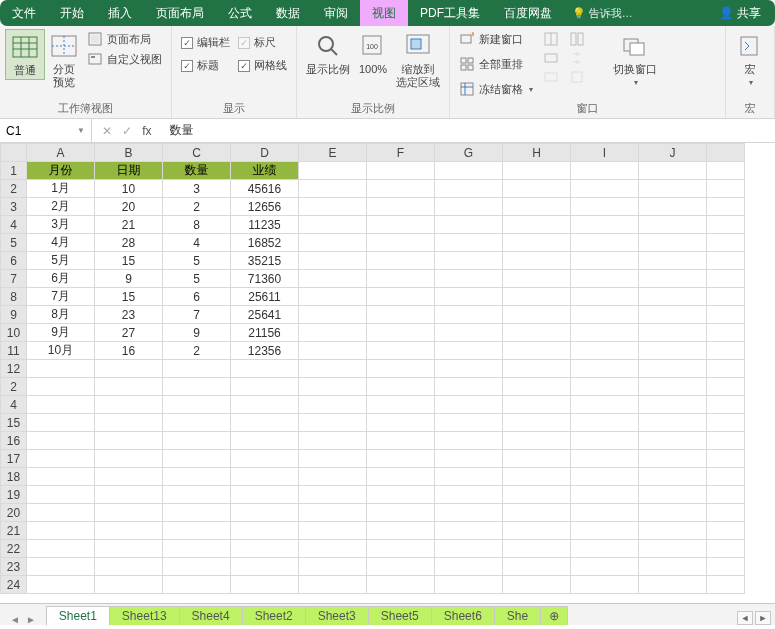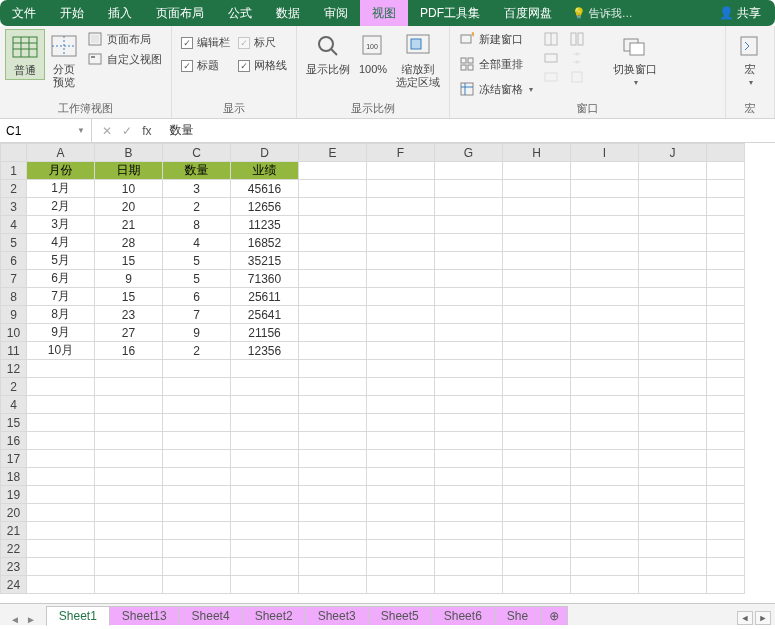--- a/index.html
+++ b/index.html
@@ -43,21 +43,21 @@
 .grid .colh { background: #e6e6e6; color: #444; text-align: center; height: 18px; }
 .grid .rowh { background: #e6e6e6; color: #444; text-align: center; width: 26px; }
 .grid .corner { background: #e6e6e6; width: 26px; }
 .grid .dcol { width: 68px; }
 .grid .hdr { background: #94b73f; color: #000; }
 .grid td.empty { background: #fff; }
 
 
 .sheetbar { height: 22px; border-top: 1px solid #c8c8c8; background: #f3f3f3; display: flex; align-items: flex-end; font-size: 12px; }
 .sheetbar .nav { padding: 0 10px; color: #888; font-size: 10px; display: flex; gap: 6px; }
-.sheettab { padding: 2px 12px; border: 1px solid #c8c8c8; border-bottom: none; background: #f0abfc; color: #555; margin-right: -1px; }
+.sheettab { padding: 2px 12px; border: 1px solid #c8c8c8; border-bottom: none; background: #bef264; color: #555; margin-right: -1px; }
 .sheettab.active { background: #fff; color: #217346; border-bottom: 1px solid #fff; position: relative; top: 1px; }
 .sheetbar .arrows { position: absolute; right: 4px; display: flex; gap: 2px; }
 .sheetbar .arrows span { width: 16px; height: 14px; border: 1px solid #c8c8c8; background: #f8f8f8; text-align: center; font-size: 9px; line-height: 12px; color: #666; }
 
 
 svg { display: block; }
 </style>
 </head>
 <body>
 

